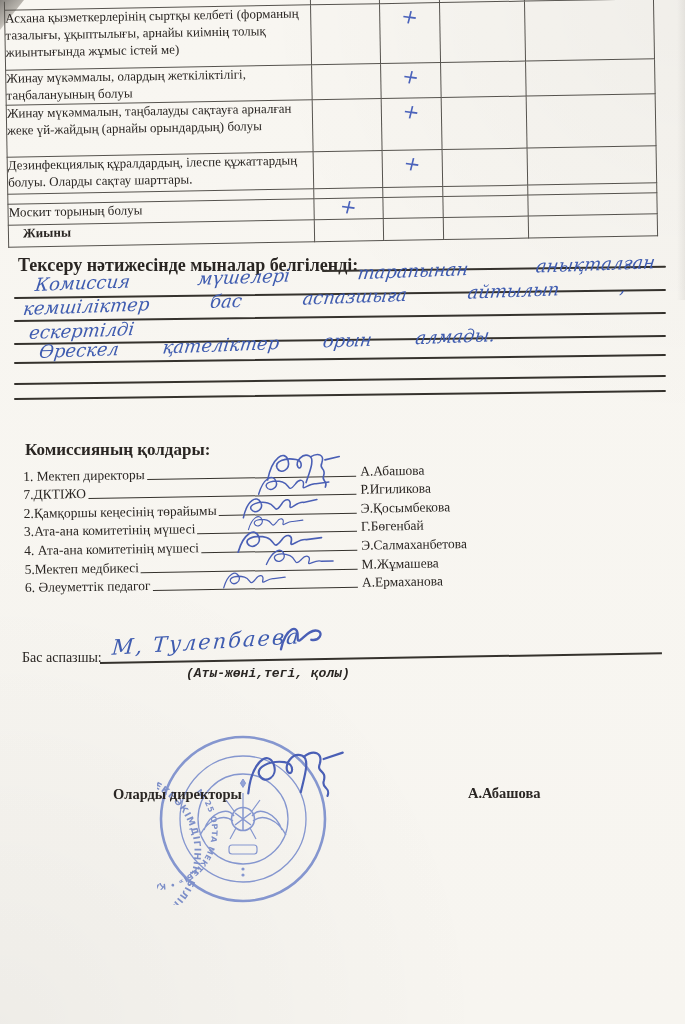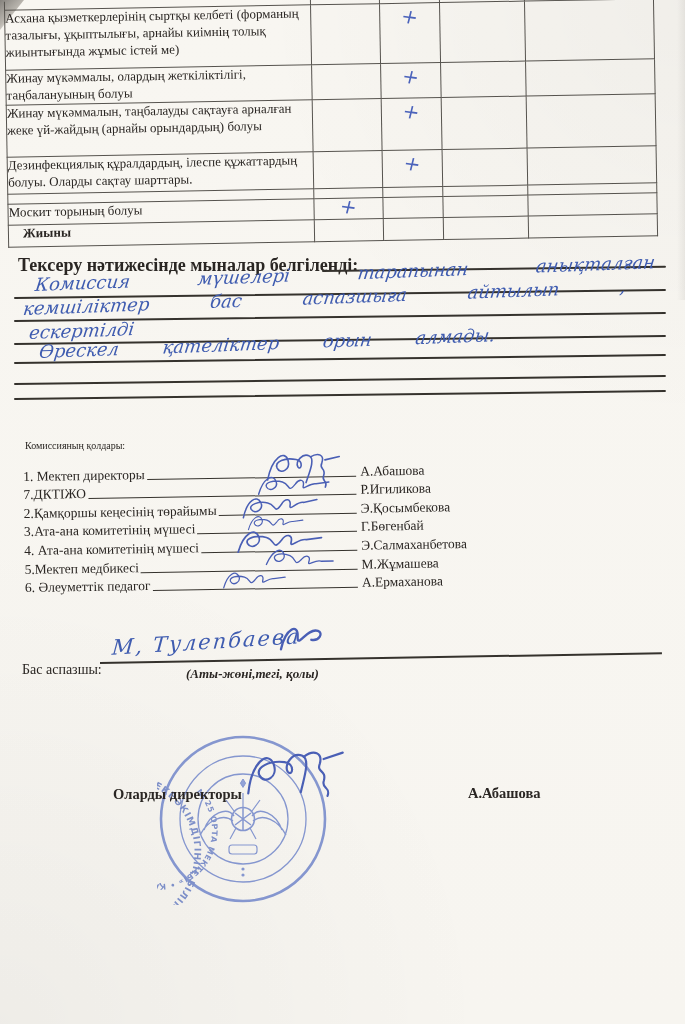--- a/index.html
+++ b/index.html
@@ -41,37 +41,37 @@
   
   .findings-label{position:absolute;left:18px;top:255px;font-weight:bold;font-size:18px;white-space:nowrap;}
   .ruled-line{position:absolute;height:2px;background:#35322d;transform:rotate(-0.7deg);transform-origin:left center;border-radius:1px;}
   .hw{
     position:absolute;color:#3f5cb0;font-style:italic;
     font-family:"DejaVu Serif",serif;white-space:nowrap;
     transform:rotate(-2.1deg) skewX(-9deg);transform-origin:left bottom;
   }
 
   
-  .commission-title{position:absolute;left:25px;top:440px;font-weight:normal;font-size:10px;}
+  .commission-title{position:absolute;left:25px;top:440px;font-weight:bold;font-size:17px;}
   .commission{position:absolute;left:25px;top:466px;width:505px;transform:rotate(-0.9deg);transform-origin:left bottom;}
   .member-row{display:flex;align-items:flex-end;height:18.6px;position:relative;font-size:13.5px;}
   .member-row .role{white-space:nowrap;}
   .member-row .sig-line{flex:1;border-bottom:1.4px solid #35322d;margin:0 4px 3px 2px;}
   .member-row .name{width:168px;white-space:nowrap;}
   .sig{position:absolute;color:#4a5fb5;}
 
   
-  .chef-label{position:absolute;left:22px;top:650px;font-size:14px;white-space:nowrap;margin-top:12px;}
+  .chef-label{position:absolute;left:22px;top:650px;font-size:14px;white-space:nowrap;}
   .chef-line{position:absolute;left:100px;top:662px;width:562px;height:2px;background:#35322d;transform:rotate(-1deg);transform-origin:left center;}
   .chef-name{
     position:absolute;left:112px;top:630px;color:#3f5cb0;
     font-family:"DejaVu Serif",serif;font-style:italic;font-size:21px;letter-spacing:2px;
     transform:rotate(-3.5deg) skewX(-8deg);white-space:nowrap;
   }
-  .chef-caption{position:absolute;left:186px;top:666px;font-weight:bold;font-style:italic;font-size:13px;white-space:nowrap;}
+  .chef-caption{position:absolute;left:186px;top:666px;font-weight:bold;font-style:italic;font-size:13px;white-space:nowrap;font-family:Liberation Mono, monospace;}
 
   
   .footer-role{position:absolute;left:113px;top:786px;font-weight:bold;font-size:14.5px;white-space:nowrap;}
   .footer-name{position:absolute;left:468px;top:785px;font-weight:bold;font-size:14.5px;white-space:nowrap;}
   .stamp-wrap{position:absolute;left:157px;top:733px;width:172px;height:172px;opacity:0.93;}
   .stamp-text{fill:#7588c6;font-family:"DejaVu Sans",sans-serif;font-weight:bold;}
   .hidden-defs{position:absolute;width:0;height:0;overflow:hidden;}
 </style>
 </head>
 <body>

